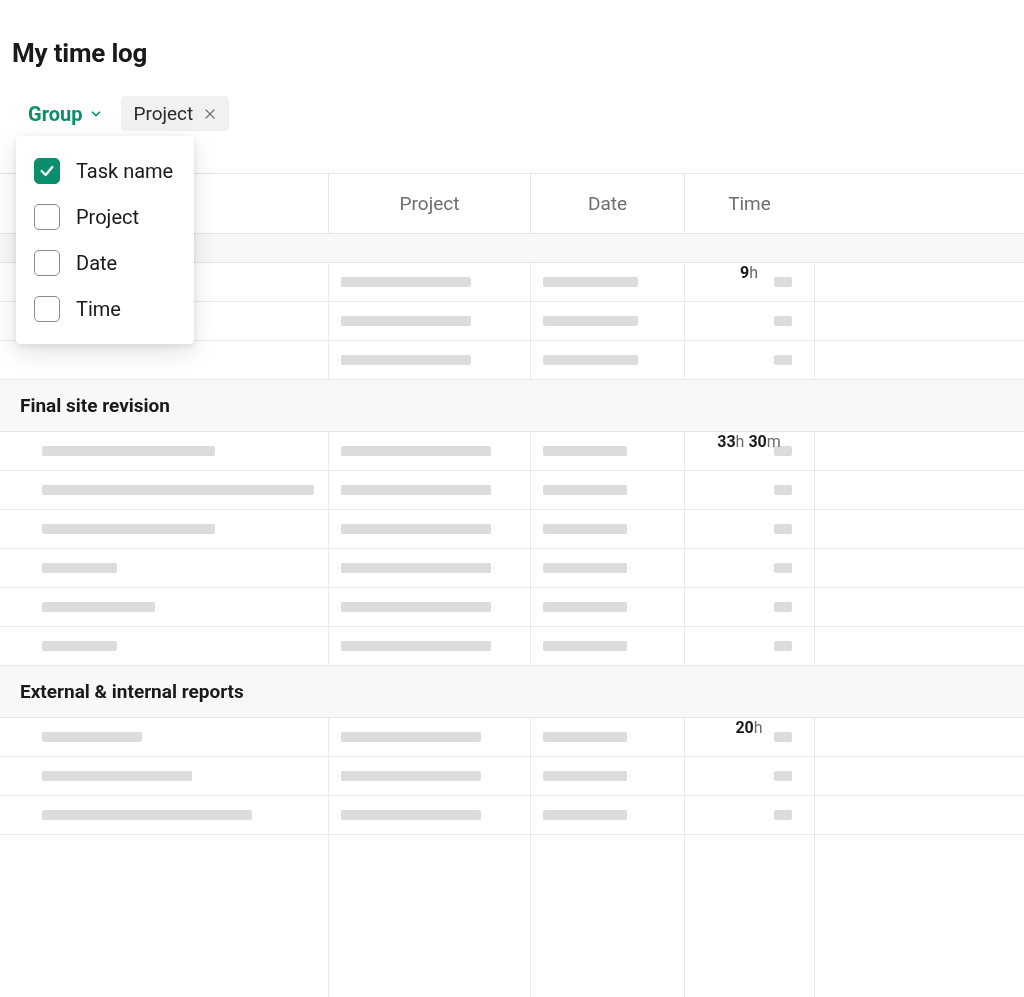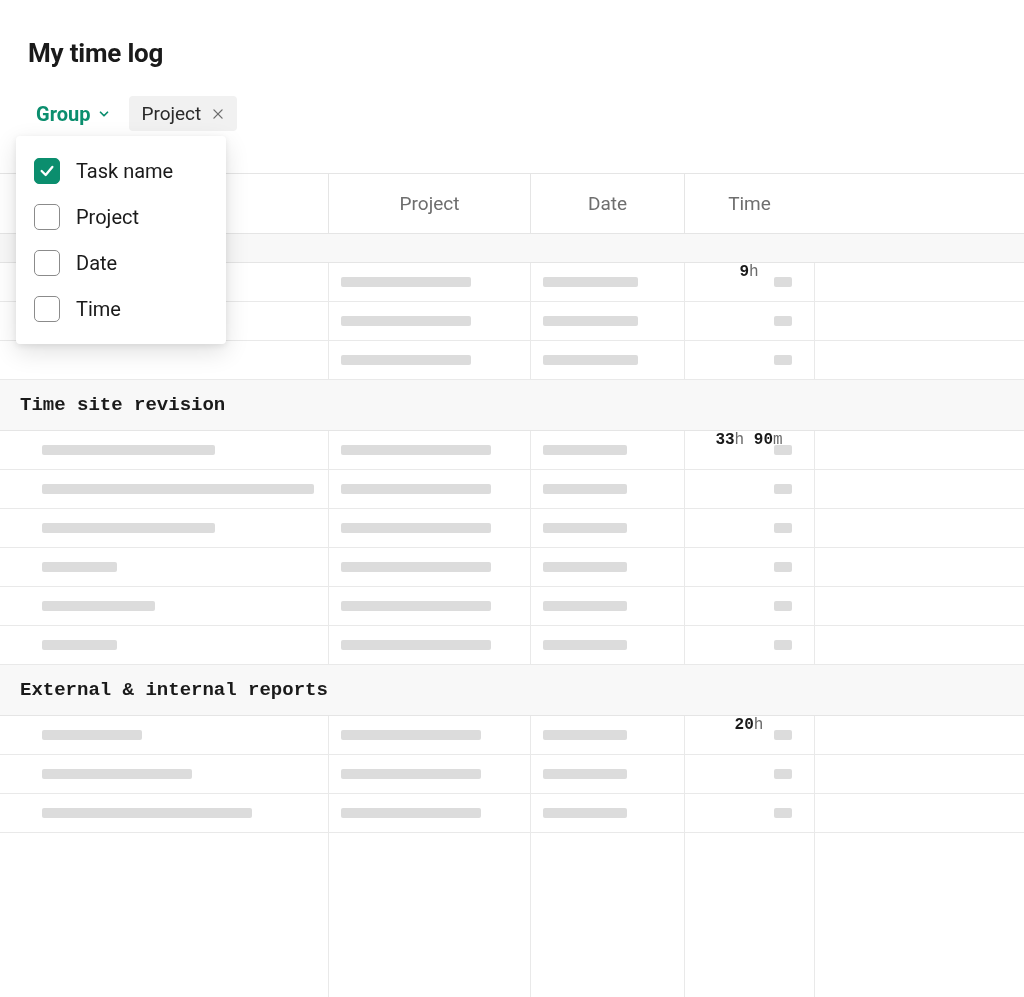--- a/index.html
+++ b/index.html
@@ -8,29 +8,29 @@
       background: #fff;
       color: #1a1a1a;
       width: 1024px;
     }
     .page {
       padding-top: 38px;
     }
     .page-title {
       font-size: 26px;
       font-weight: 700;
-      padding-left: 28px;
+      padding-left: 12px;
       color: #1a1a1a;
       letter-spacing: -0.2px;
     }
     .toolbar {
       display: flex;
       align-items: center;
       gap: 18px;
-      padding-left: 36px;
+      padding-left: 28px;
       margin-top: 28px;
       position: relative;
     }
     .group-btn {
       display: inline-flex;
       align-items: center;
       gap: 7px;
       color: #0b8e6e;
       font-weight: 700;
       font-size: 20px;
@@ -53,21 +53,21 @@
     }
     .chip .x {
       display: inline-flex;
       color: #6b6b6b;
       cursor: pointer;
     }
     .dropdown {
       position: absolute;
       top: 40px;
       left: 16px;
-      width: 210px;
+      width: 178px;
       background: #fff;
       box-shadow: 0 8px 24px rgba(0,0,0,0.12), 0 2px 6px rgba(0,0,0,0.08);
       border-radius: 4px;
       padding: 12px 0;
       z-index: 20;
     }
     .dd-item {
       display: flex;
       align-items: center;
       gap: 16px;
@@ -130,21 +130,21 @@
     .group-time {
       position: absolute;
       left: 0;
       right: 0;
       text-align: center;
       width: 130px;
       margin-left: 684px;
       font-weight: 700;
       color: #1a1a1a;
     }
-    .group-row-wrap { position: relative; font-family: Liberation Mono, monospace; }
+    .group-row-wrap { position: relative; }
     .group-time .hlab { color: #6b6b6b; font-weight: 400; }
     .group-time .num { font-weight: 700; color:#1a1a1a; }
 
     .data-row {
       display: grid;
       grid-template-columns: 328px 202px 154px 130px 1fr;
       border-bottom: 1px solid #e9e9e9;
       background: #fff;
     }
     .cell {
@@ -276,23 +276,23 @@
           <div class="cell">
             <div class="ph" style="width: 95px;"></div>
           </div>
           <div class="cell time">
             <div class="ph" style="width: 18px;"></div>
           </div>
           <div class="cell"></div>
         </div>
         <div class="group-row-wrap">
           <div class="group-row">
-            <div class="group-name">Time site revision</div>
-          </div>
-          <div class="group-time"><span class="num">33</span><span class="hlab">h</span> <span class="num">90</span><span class="hlab">m</span></div>
+            <div class="group-name">Final site revision</div>
+          </div>
+          <div class="group-time"><span class="num">33</span><span class="hlab">h</span> <span class="num">30</span><span class="hlab">m</span></div>
         </div>
         <div class="data-row">
           <div class="cell">
             <div class="ph" style="width: 173px;"></div>
           </div>
           <div class="cell">
             <div class="ph" style="width: 150px;"></div>
           </div>
           <div class="cell">
             <div class="ph" style="width: 84px;"></div>

